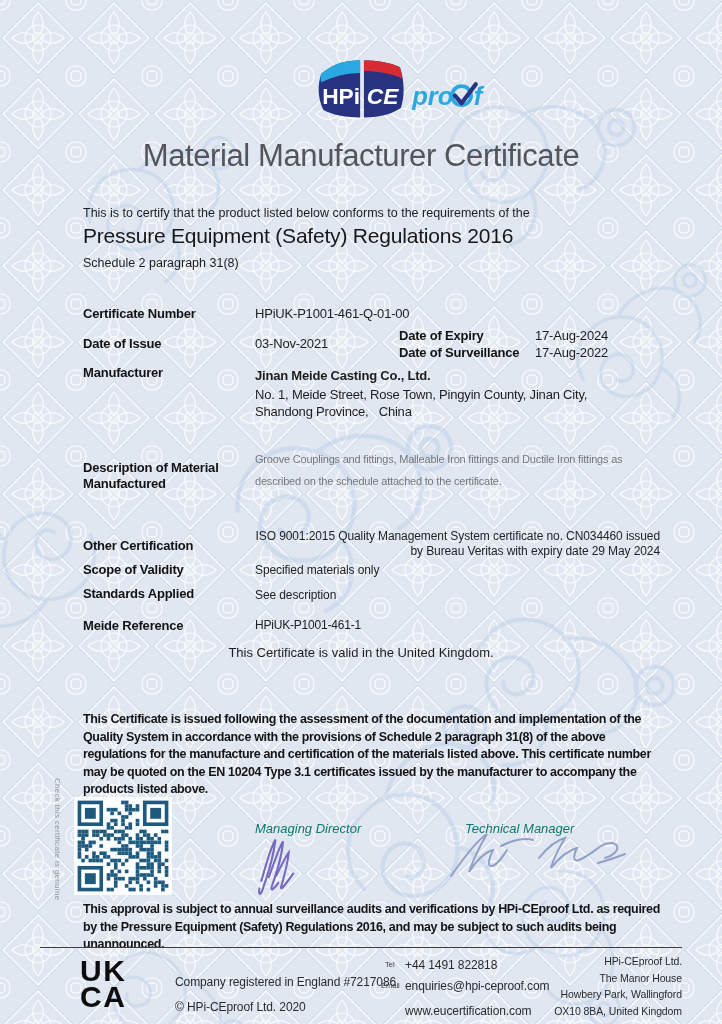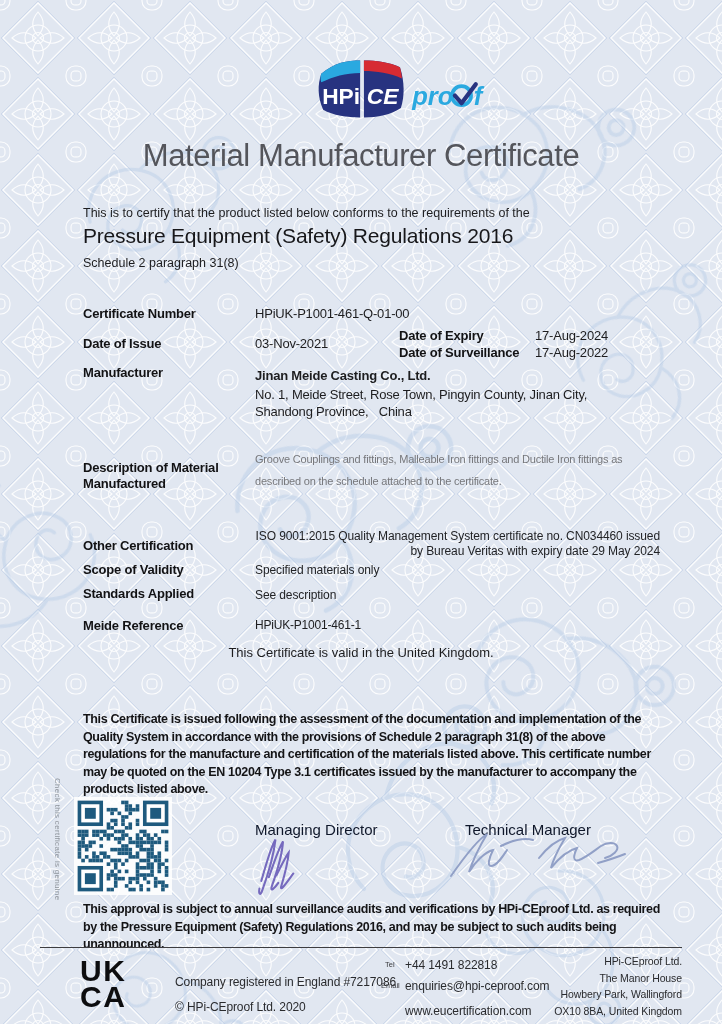--- a/index.html
+++ b/index.html
@@ -16,21 +16,21 @@
   .schedule{left:83px;top:256px;font-size:12.5px;color:#1d1d1f;text-align:right;}
   .lbl{font-weight:bold;font-size:13px;color:#121214;letter-spacing:-0.2px;}
   .val{font-size:13px;color:#1d1d1f;letter-spacing:-0.2px;}
   .val-sm{font-size:12px;color:#222326;letter-spacing:-0.1px;line-height:15px;text-align:right;}
   .desc-val{font-size:11px;color:#76777b;line-height:22px;letter-spacing:-0.2px;}
   .para{font-weight:bold;font-size:12.5px;color:#141416;line-height:17.5px;letter-spacing:-0.35px;}
   .center-line{left:0;top:645px;width:722px;text-align:center;font-size:13px;color:#1d1d1f;}
   .vert-caption{left:53px;top:778px;height:128px;font-size:8px;color:#8e949c;
     writing-mode:vertical-rl;text-orientation:sideways;letter-spacing:0.3px;}
   .qr-box{left:74px;top:797px;width:98px;height:98px;}
-  .sig-title{font-size:15px;color:#0f172a;}
+  .sig-title{font-size:13px;color:#0f766e;font-style:italic;}
   .footer-rule{left:40px;top:947px;width:642px;height:1px;background:#3d3d40;}
   .ukca{left:80px;top:958px;font-size:30px;line-height:26px;font-weight:800;
     color:#0d0d0f;letter-spacing:1.5px;}
   .foot-sm{font-size:12px;color:#2a2b2e;letter-spacing:-0.1px;}
   .foot-tiny{font-size:7.5px;color:#3a3b3e;}
   .addr-block{right:40px;top:953px;text-align:right;font-size:10.5px;color:#2a2b2e;
     line-height:16.5px;letter-spacing:-0.1px;}
   .prewrap{white-space:pre-wrap;}
 </style>
 </head>

